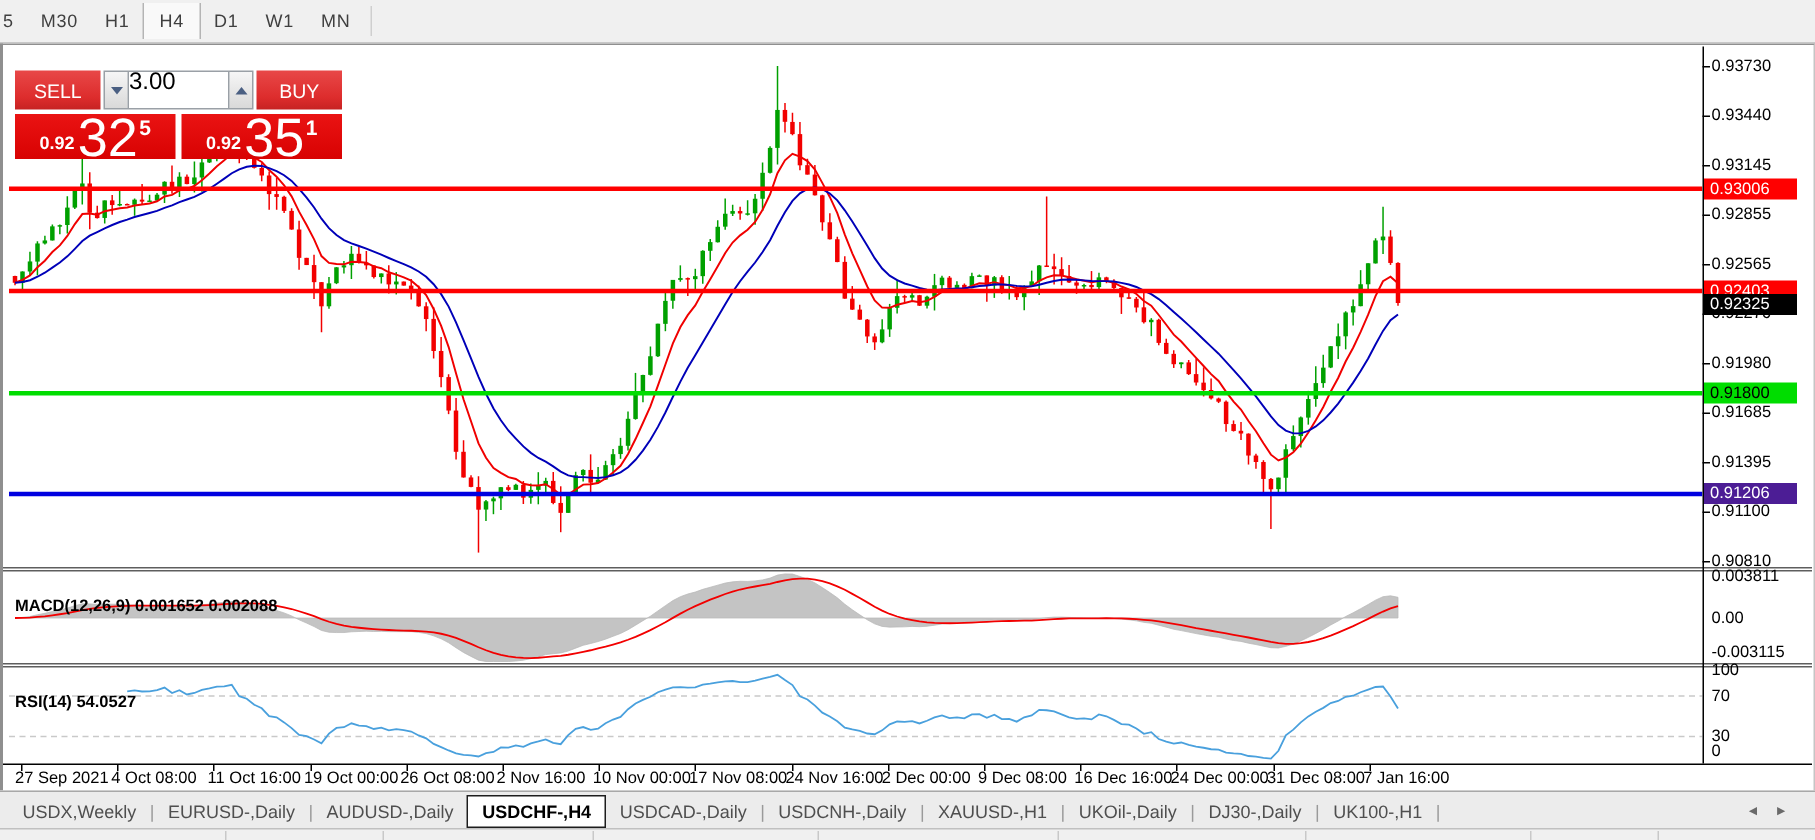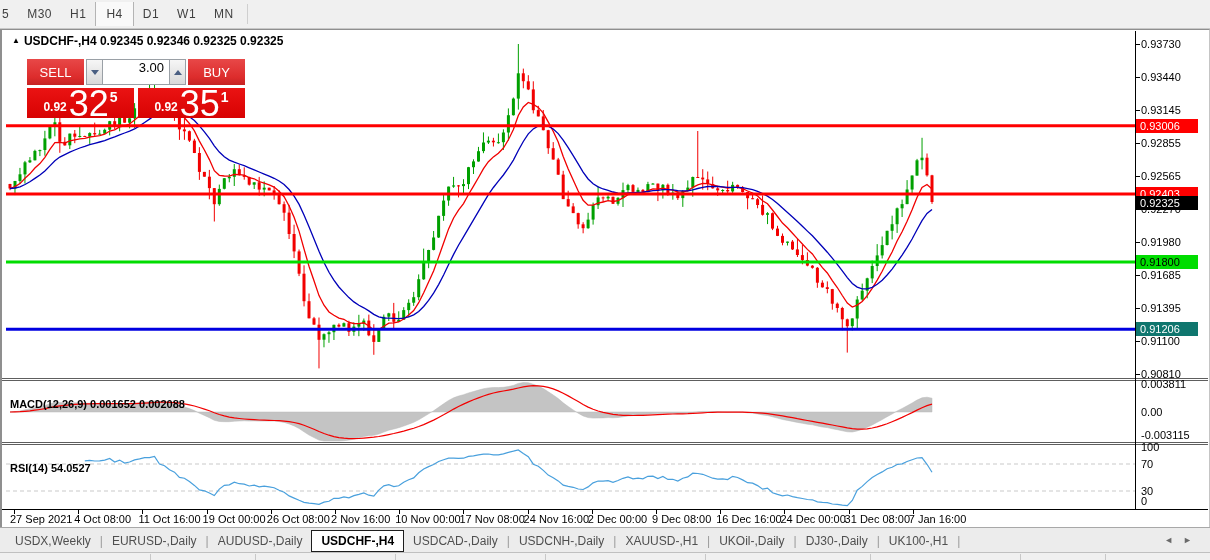--- a/index.html
+++ b/index.html
@@ -24,30 +24,30 @@
   
   .ax-label{position:absolute;left:1139px;font-size:11px;color:#000;white-space:nowrap;}
   .ax-tick{position:absolute;left:1133px;width:5px;height:1px;background:#000;}
   .ax-badge{position:absolute;left:1134px;font-size:11px;padding:1px 18px 1px 4px;white-space:nowrap;}
   
   #wtitle{position:absolute;left:10px;top:4px;font-size:12px;font-weight:bold;color:#000;}
   #wtitle .tri{font-size:8px;vertical-align:2px;margin-right:4px;}
   
   .ind-label{position:absolute;left:8px;font-size:11px;font-weight:bold;color:#000;margin-top:15px;}
   
-  #tradepanel{position:absolute;left:25px;top:17px;width:218px;margin-top:12px;}
+  #tradepanel{position:absolute;left:8px;top:17px;width:218px;}
   #tp-row1{display:flex;height:26px;}
   .tp-btn{width:57px;background:linear-gradient(180deg,#e84848 0%,#dd2c2c 70%,#c62222 100%);
           color:#fff;font-size:13px;display:flex;align-items:center;justify-content:center;cursor:pointer;}
   .tp-spin{width:17px;background:linear-gradient(180deg,#f6f6f6,#d9d9d9);border:1px solid #9aa0a6;
            box-sizing:border-box;display:flex;align-items:center;justify-content:center;cursor:pointer;}
   .arr-dn{width:0;height:0;border-left:4px solid transparent;border-right:4px solid transparent;border-top:5px solid #4a5f82;}
   .arr-up{width:0;height:0;border-left:4px solid transparent;border-right:4px solid transparent;border-bottom:5px solid #4a5f82;}
   #tp-lots{width:66px;border:1px solid #9aa0a6;border-left:none;border-right:none;box-sizing:border-box;
-           font-family:"Liberation Sans",sans-serif;font-size:13px;text-align:right;padding:0 5px 10px 0;outline:none;}
+           font-family:"Liberation Sans",sans-serif;font-size:16px;text-align:left;padding:0 5px 10px 0;outline:none;}
   #tp-row2{display:flex;margin-top:3px;height:30px;gap:4px;}
   .tp-price{flex:1;background:linear-gradient(180deg,#ea1313,#d80202);color:#fff;display:flex;
             align-items:flex-end;justify-content:center;padding-bottom:1px;cursor:pointer;}
   .tp-price .small{font-size:12px;font-weight:bold;margin:0 2px 3px 0;}
   .tp-price .big{font-size:36px;line-height:26px;font-weight:400;}
   .tp-price .sup{font-size:14px;font-weight:bold;margin:0 0 12px 1px;}
   
   #dates{position:absolute;left:0;top:481px;width:1206px;height:17px;}
   .d-label{position:absolute;top:2px;font-size:11px;color:#000;white-space:nowrap;}
   .d-tick{position:absolute;top:-1px;width:1px;height:4px;background:#000;}
@@ -503,26 +503,23 @@
         <div class="ax-label" style="top: 376px;">0.00</div>
         <div class="ax-label" style="top: 399px;">-0.003115</div>
         <div class="ax-label" style="top: 411px;">100</div>
         <div class="ax-label" style="top: 428px;">70</div>
         <div class="ax-label" style="top: 455px;">30</div>
         <div class="ax-label" style="top: 465px;">0</div>
         <div class="ax-badge" style="background: rgb(255, 0, 0); color: rgb(255, 255, 255); top: 89px;">0.93006</div>
         <div class="ax-badge" style="background: rgb(255, 0, 0); color: rgb(255, 255, 255); top: 157px;">0.92403</div>
         <div class="ax-badge" style="background: rgb(0, 0, 0); color: rgb(255, 255, 255); top: 166px;">0.92325</div>
         <div class="ax-badge" style="background: rgb(0, 221, 0); color: rgb(0, 0, 0); top: 225px;">0.91800</div>
-        <div class="ax-badge" style="background: #0f766e; color: rgb(255, 255, 255); top: 292px;">0.91206</div>
+        <div class="ax-badge" style="background: #4c1d95; color: rgb(255, 255, 255); top: 292px;">0.91206</div>
       </div>
 
-    <div id="wtitle">
-      <span class="tri">▲</span><span>USDCHF-,H4  0.92345 0.92346 0.92325 0.92325</span>
-    </div>
 
     <div id="tradepanel">
       <div id="tp-row1">
         <div class="tp-btn">SELL</div>
         <div style="width:2px"></div>
         <div class="tp-spin">
             <span class="arr-dn"></span>
           </div>
         <input id="tp-lots" value="3.00" style="">
         <div class="tp-spin">

